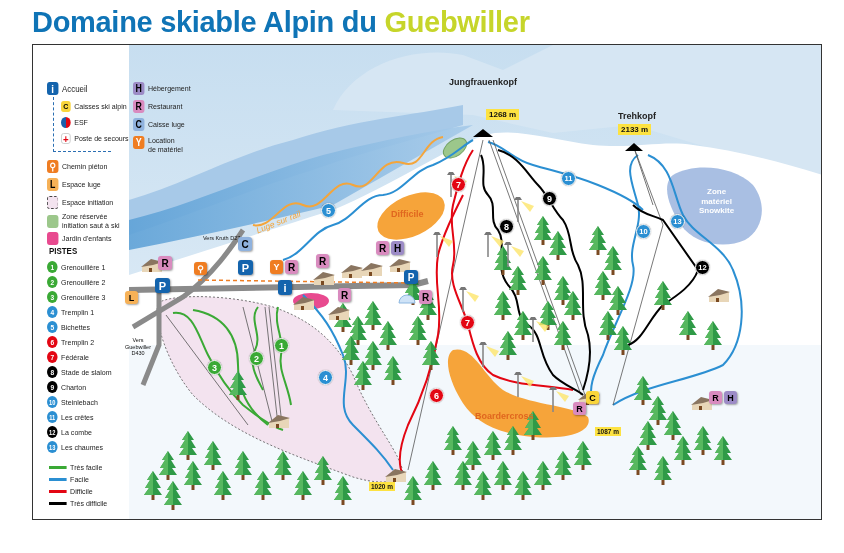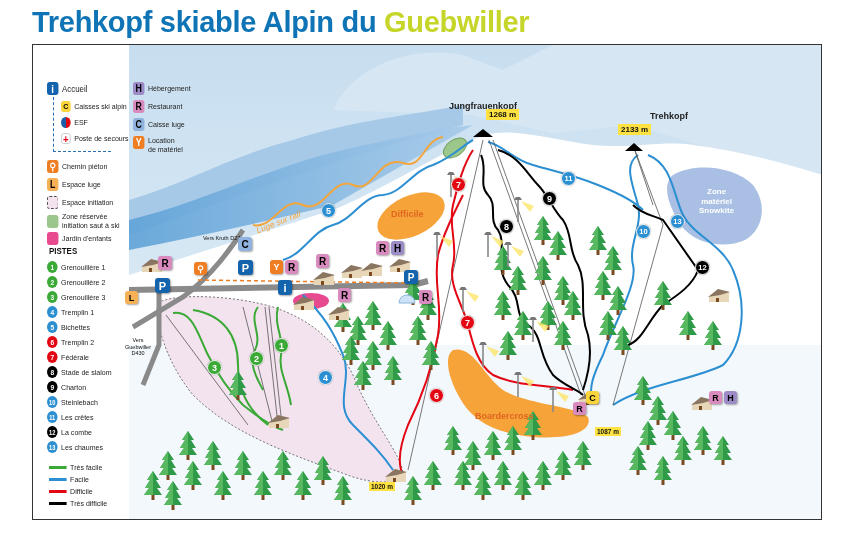--- a/index.html
+++ b/index.html
@@ -19,21 +19,21 @@
   .alt{position:absolute;background:#fde241;font-size:8px;font-weight:bold;padding:1px 3px;color:#111;white-space:nowrap}
   .alt.small{font-size:6.5px;padding:1px 2px}
   .mk{position:absolute;display:flex;align-items:center;justify-content:center;font-weight:bold;border-radius:3px;box-shadow:1px 1px 2px rgba(0,0,0,.35)}
   .pnum{position:absolute;width:15px;height:15px;border-radius:50%;display:flex;align-items:center;justify-content:center;font-weight:bold;font-size:9px;color:#fff;border:1.5px solid #fff;box-shadow:0 0 1px rgba(0,0,0,.5)}
   .zone-txt{position:absolute;font-weight:bold;text-align:center;white-space:nowrap}
   .small-txt{position:absolute;font-size:5.5px;color:#111;text-align:center;line-height:1.2;white-space:nowrap}
 </style>
 </head>
 <body>
 
-<div class="title"><span>Trehkopf skiable Alpin du </span><span class="accent">Guebwiller</span></div>
+<div class="title"><span>Domaine skiable Alpin du </span><span class="accent">Guebwiller</span></div>
 
 <div class="frame">
 
   <svg class="map-svg" width="790" height="476" viewBox="0 0 790 476">
     <defs>
       <linearGradient id="sky" x1="0" y1="0" x2="0" y2="1">
         <stop offset="0" stop-color="#c7def0"></stop>
           <stop offset="1" stop-color="#e9f2f9"></stop>
       </linearGradient>
       <linearGradient id="mtn" x1="0" y1="0" x2="1" y2="0">
@@ -345,23 +345,23 @@
           <span class="line" style="background:#e30613"></span>
           <span>Difficile</span>
         </div>
       <div class="lg" style="left:16px;top:454px">
           <span class="line" style="background:#000"></span>
           <span>Très difficile</span>
         </div>
     </div>
   </div>
 
-  <div class="m-label" style="left:416px;top:56px">Jungfrauenkopf</div>
+  <div class="m-label" style="left:416px;top:32px">Jungfrauenkopf</div>
   <div class="alt" style="left:453px;top:64px">1268 m</div>
-  <div class="m-label" style="left:617px;top:66px">Trehkopf</div>
+  <div class="m-label" style="left:585px;top:66px">Trehkopf</div>
   <div class="alt" style="left:585px;top:79px">2133 m</div>
 
   <div class="alt small" style="left:336px;top:437px">1020 m</div>
   <div class="alt small" style="left:562px;top:382px">1087 m</div>
 
   <div class="zone-txt" style="left:358px;top:164px;font-size:9px;color:#e0661f">Difficile</div>
   <div class="zone-txt" style="left:442px;top:366px;font-size:9px;color:#e0661f">Boardercross</div>
   <div class="zone-txt" style="left:666px;top:142px;font-size:8px;color:#fff;line-height:1.2">
     <div>Zone</div>
     <div>matériel</div>

